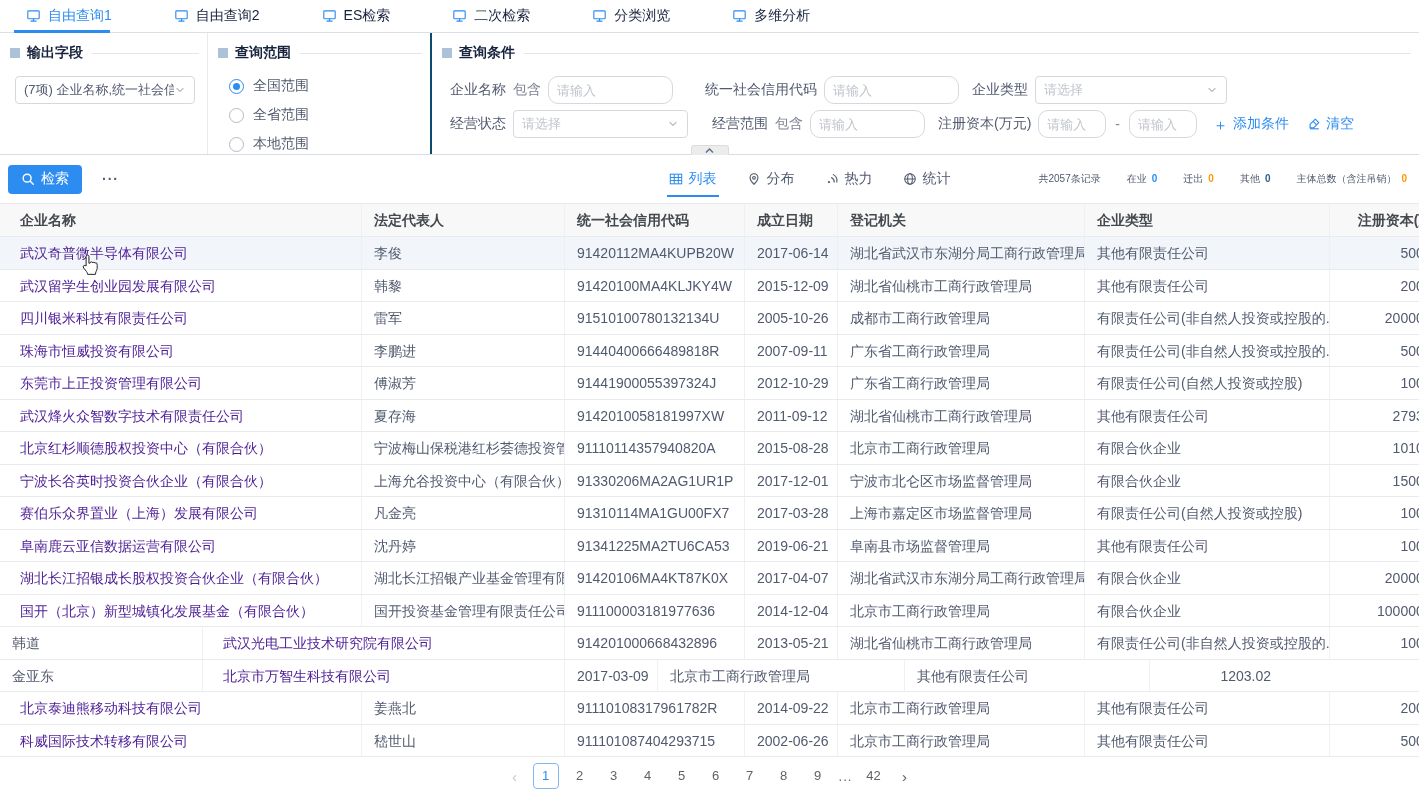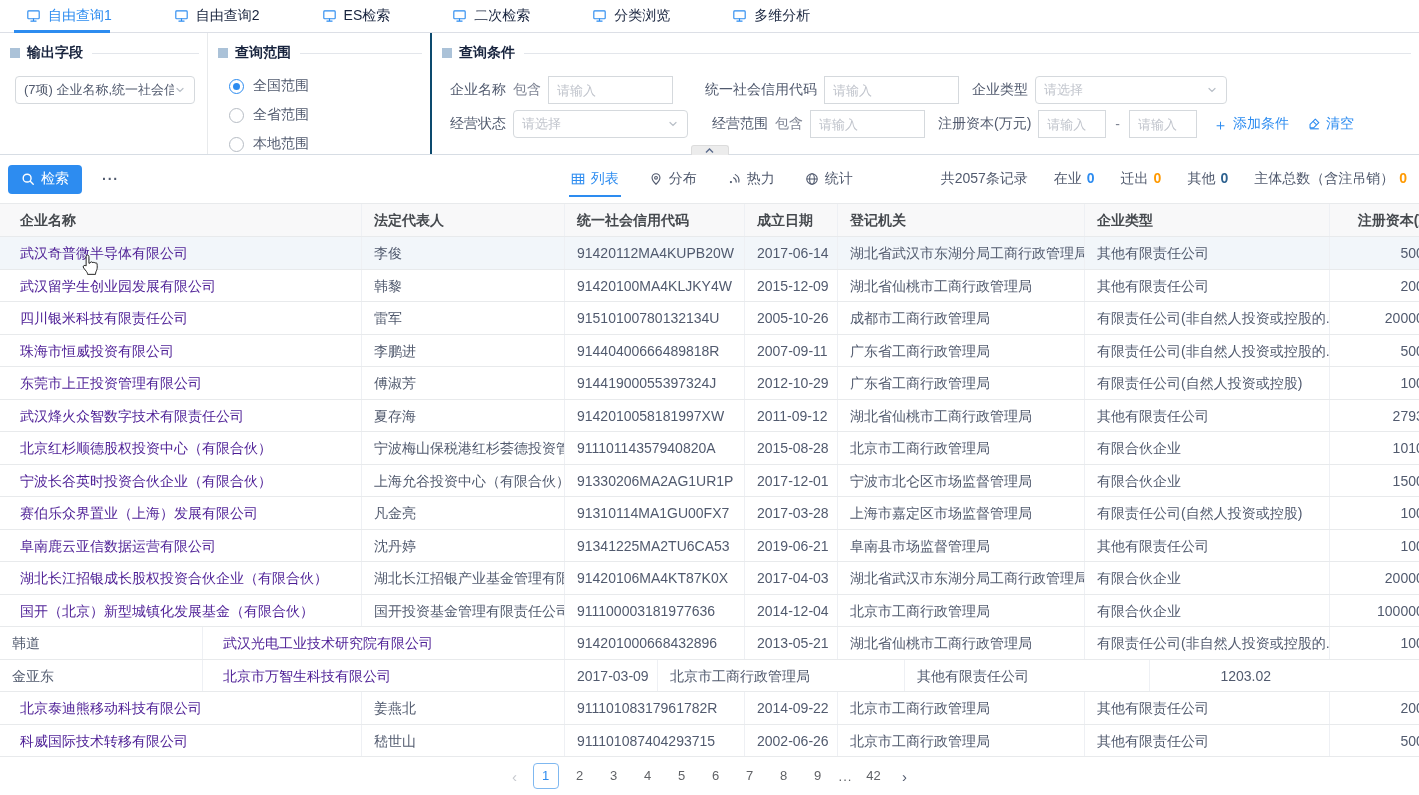--- a/index.html
+++ b/index.html
@@ -36,41 +36,41 @@
   .radio-dot { width:15px; height:15px; border-radius:50%; border:1px solid #b6bcc4; background:#fff; position:relative; flex:none; }
   .radio.checked .radio-dot { border-color:#2d8cf0; }
   .radio.checked .radio-dot::after { content:''; position:absolute; inset:3px; background:#2d8cf0; border-radius:50%; }
 
   .cond-row { display:flex; align-items:center; height:28px; }
   .cond-row.r1 { margin-top:11px; }
   .cond-row.r2 { margin-top:6px; }
   .fg { display:flex; align-items:center; gap:7px; white-space:nowrap; }
   .fg .flabel { color:#515a6e; }
   .fg .fop { color:#808695; }
-  .fg input { height:28px; border:1px solid #d5d9dd; border-radius:0; padding:0 8px; font-size:13px; color:#515a6e; outline:none; font-family:inherit; }
+  .fg input { height:28px; border:1px solid #d5d9dd; border-radius:10px; padding:0 8px; font-size:13px; color:#515a6e; outline:none; font-family:inherit; }
   .fg input::placeholder { color:#c0c4cc; }
   .g1 { margin-left:18px; } .g2 { margin-left:32px; } .g3 { margin-left:13px; }
   .g4 { margin-left:18px; } .g5 { margin-left:24px; } .g6 { margin-left:13px; }
   .w125{width:125px}.w135{width:135px}.w192{width:192px}.w175{width:175px}.w115{width:115px}.w68{width:68px}
   .dash { color:#808695; margin:0 2px; }
   .cond-actions { margin-left:16px; display:flex; gap:18px; }
   .act { display:flex; align-items:center; gap:5px; color:#2d8cf0; font-size:14px; cursor:pointer; white-space:nowrap; }
   .act .plus { font-size:15px; line-height:1; }
 
   .collapse { position:absolute; bottom:-1px; left:50%; transform:translateX(-50%); width:38px; height:10px; background:#ececec; border:1px solid #dcdcdc; border-bottom:none; border-radius:3px 3px 0 0; display:flex; align-items:center; justify-content:center; cursor:pointer; }
 
   
   .toolbar { height:48px; display:flex; align-items:center; padding:0 10px 0 8px; background:#fff; }
   .search-btn { height:29px; padding:0 13px; background:#2d8cf0; color:#fff; border:none; border-radius:4px; font-size:14px; font-family:inherit; display:flex; align-items:center; gap:6px; cursor:pointer; }
   .more { margin-left:20px; color:#515a6e; font-weight:bold; font-size:14px; letter-spacing:1px; cursor:pointer; line-height:1; }
   .view-tabs { display:flex; gap:30px; margin-left:auto; }
   .vtab { display:flex; align-items:center; gap:6px; font-size:14px; color:#515a6e; position:relative; cursor:pointer; }
   .vtab.active { color:#2d8cf0; }
   .vtab.active::after { content:''; position:absolute; bottom:-9px; left:-2px; right:-2px; height:2px; background:#2d8cf0; }
-  .stats { display:flex; align-items:center; gap:26px; margin-left:88px; margin-right:2px; font-size:14px; color:#515a6e; white-space:nowrap; }
+  .stats { display:flex; align-items:center; gap:26px; margin-left:88px; margin-right:2px; font-size:10px; color:#515a6e; white-space:nowrap; }
   .stat b { margin-left:5px; }
 
   
   .table-wrap { position:relative; overflow:hidden; border-top:1px solid #e8eaec; height:554px; }
   .tbl { width:1465px; }
   .tr { display:flex; border-bottom:1px solid #e8eaec; background:#fff; }
   .tr.head { background:#f8f8f9; height:33px; line-height:32px; font-weight:bold; color:#45494e; }
   .tr.body { height:32.5px; line-height:32px; color:#515a6e; }
   .tr.body.hovered { background:#f2f6fa; }
   .td { flex:none; padding:0 12px; border-right:1px solid #eef0f4; white-space:nowrap; overflow:hidden; font-size:14px; }
@@ -430,21 +430,21 @@
           <div class="td c2">91341225MA2TU6CA53</div>
           <div class="td c3">2019-06-21</div>
           <div class="td c4">阜南县市场监督管理局</div>
           <div class="td c5">其他有限责任公司</div>
           <div class="td c6">1000.00</div>
         </div>
         <div class="tr body">
           <div class="td c0 link">湖北长江招银成长股权投资合伙企业（有限合伙）</div>
           <div class="td c1">湖北长江招银产业基金管理有限公司</div>
           <div class="td c2">91420106MA4KT87K0X</div>
-          <div class="td c3">2017-04-03</div>
+          <div class="td c3">2017-04-07</div>
           <div class="td c4">湖北省武汉市东湖分局工商行政管理局</div>
           <div class="td c5">有限合伙企业</div>
           <div class="td c6">200000.00</div>
         </div>
         <div class="tr body">
           <div class="td c0 link">国开（北京）新型城镇化发展基金（有限合伙）</div>
           <div class="td c1">国开投资基金管理有限责任公司</div>
           <div class="td c2">911100003181977636</div>
           <div class="td c3">2014-12-04</div>
           <div class="td c4">北京市工商行政管理局</div>

